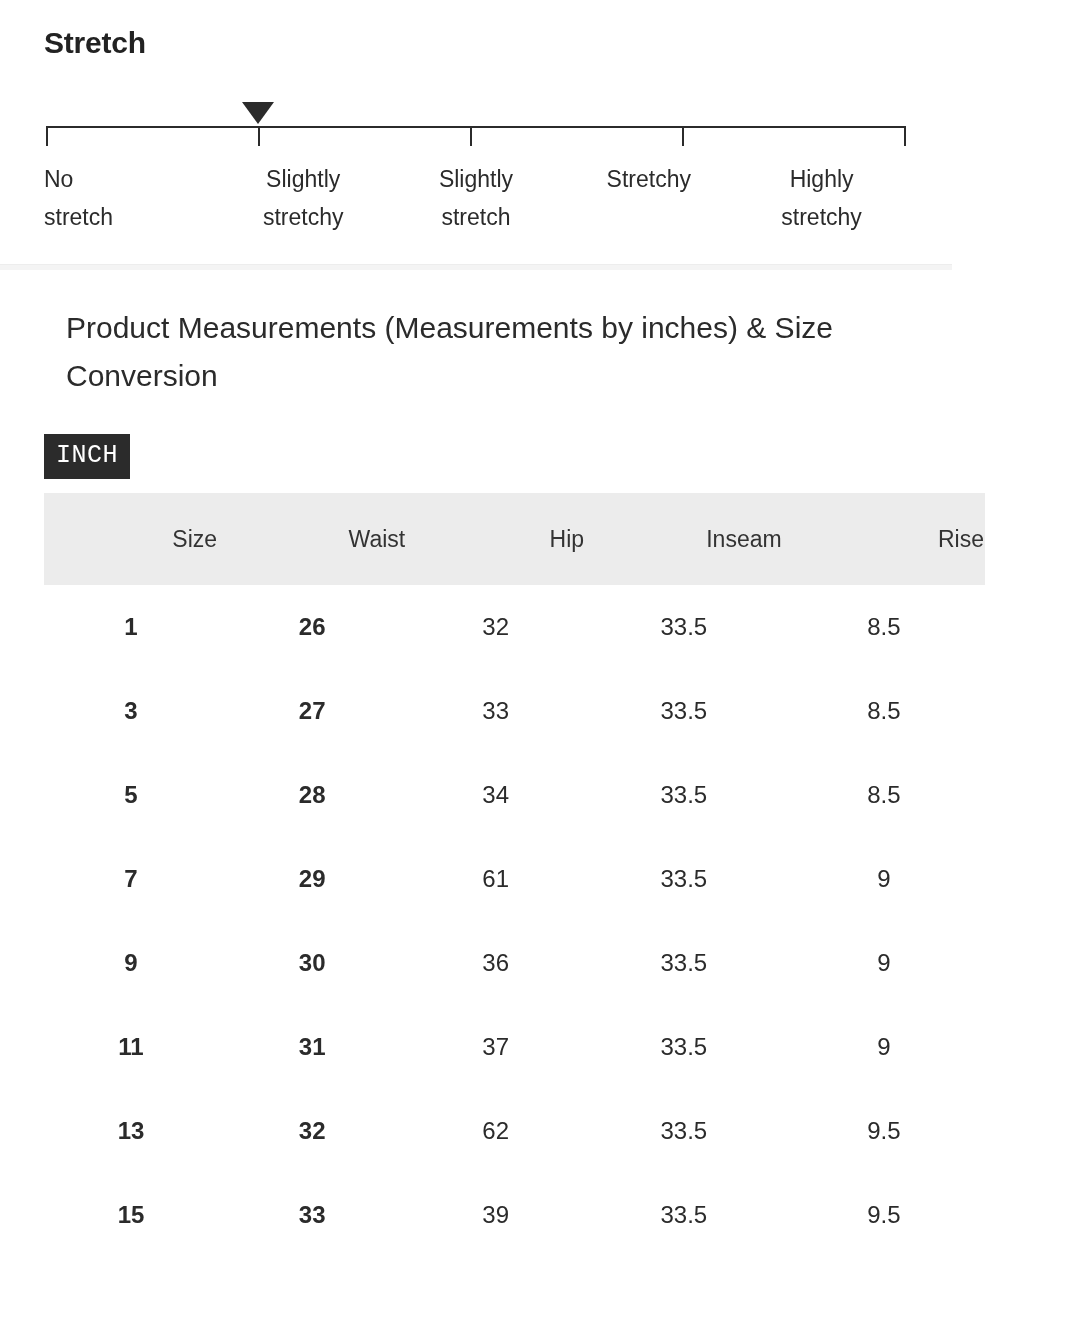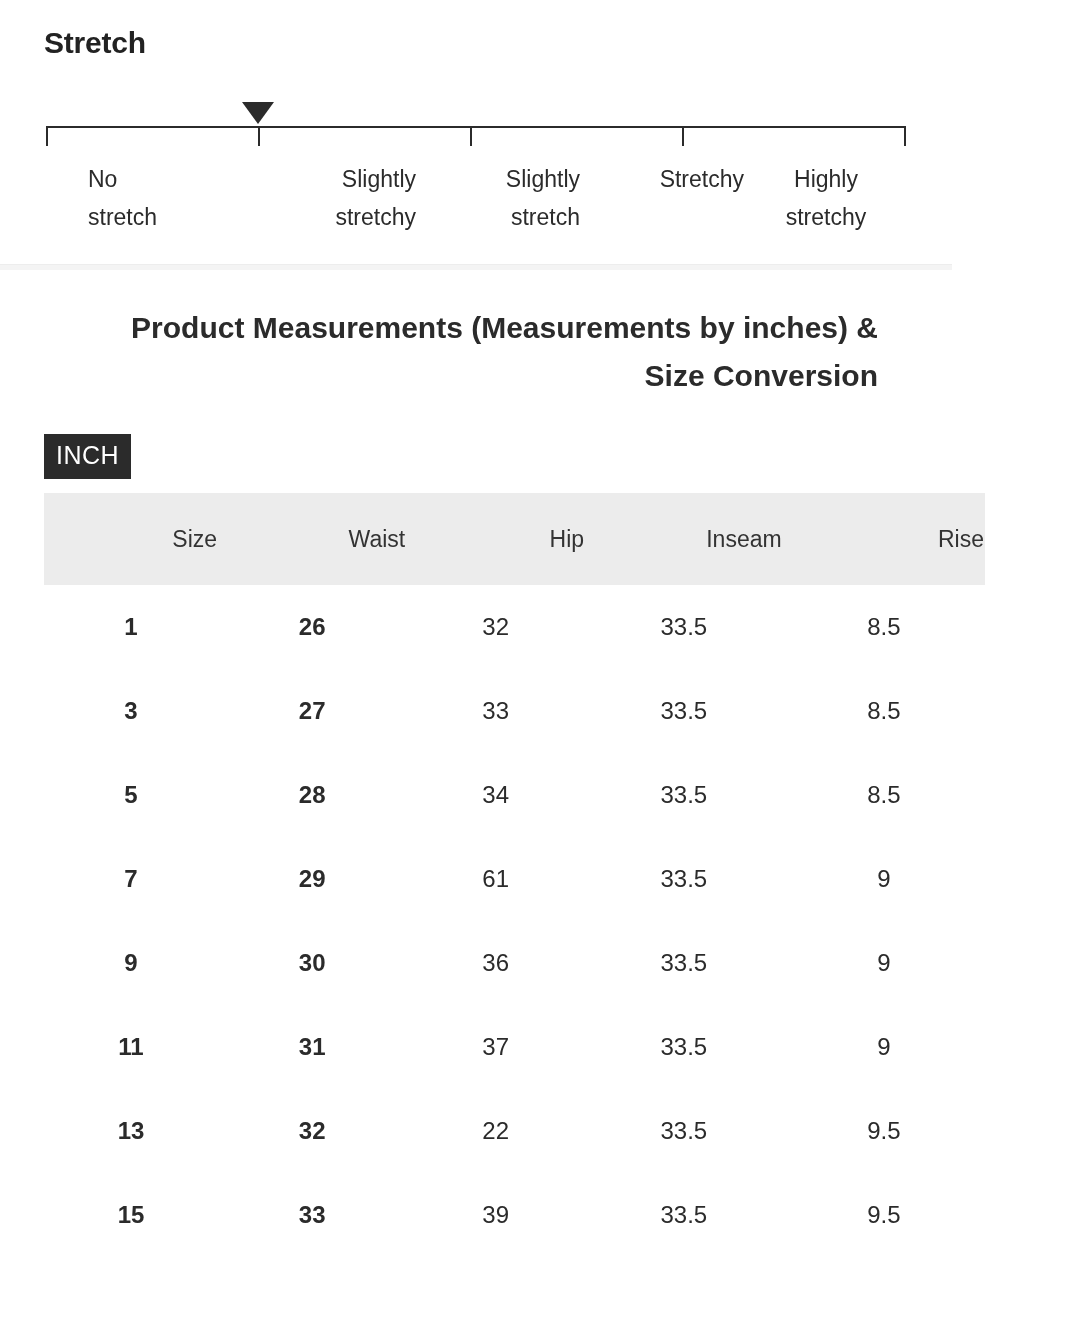--- a/index.html
+++ b/index.html
@@ -64,56 +64,57 @@
     border-left: 16px solid transparent;
     border-right: 16px solid transparent;
     border-top: 22px solid #2b2b2b;
   }
   .scale-labels {
     display: flex;
     margin-top: 6px;
   }
   .scale-label {
     flex: 1 1 0;
-    text-align: right;
+    text-align: center;
     font-size: 23px;
     line-height: 38px;
     color: #2b2b2b;
   }
-  .scale-label.first { text-align: left; margin-left: 44px; }
+  .scale-label.first { text-align: left; }
   .scale-label.last { text-align: center; }
   .scale-label span { display: block; }
 
   .divider {
     margin-top: 28px;
     height: 6px;
     background: #f4f4f4;
     border-top: 1px solid #ededed;
   }
 
   
   .meas-section {
     padding: 34px 44px 40px 44px;
   }
   .meas-title {
     font-size: 30px;
     line-height: 48px;
-    text-align: right;
+    text-align: left;
     color: #2b2b2b;
     margin: 0 30px 34px 22px;
-    font-weight: bold;
+    font-weight: normal;
   }
   .unit-badge {
     display: inline-block;
     background: #2b2b2b;
     color: #ffffff;
     font-size: 25px;
     line-height: 1;
     padding: 9px 12px 11px 12px;
     letter-spacing: 0.5px;
+    font-family: Liberation Mono, monospace;
   }
   table.size-table {
     width: 941px;
     border-collapse: collapse;
     margin-top: 14px;
     table-layout: fixed;
   }
   table.size-table thead th {
     background: #ececec;
     font-size: 23px;
@@ -245,21 +246,21 @@
         <tr>
           <td class="col-size">11</td>
           <td class="col-waist">31</td>
           <td>37</td>
           <td>33.5</td>
           <td>9</td>
         </tr>
         <tr>
           <td class="col-size">13</td>
           <td class="col-waist">32</td>
-          <td>22</td>
+          <td>62</td>
           <td>33.5</td>
           <td>9.5</td>
         </tr>
         <tr>
           <td class="col-size">15</td>
           <td class="col-waist">33</td>
           <td>39</td>
           <td>33.5</td>
           <td>9.5</td>
         </tr>

